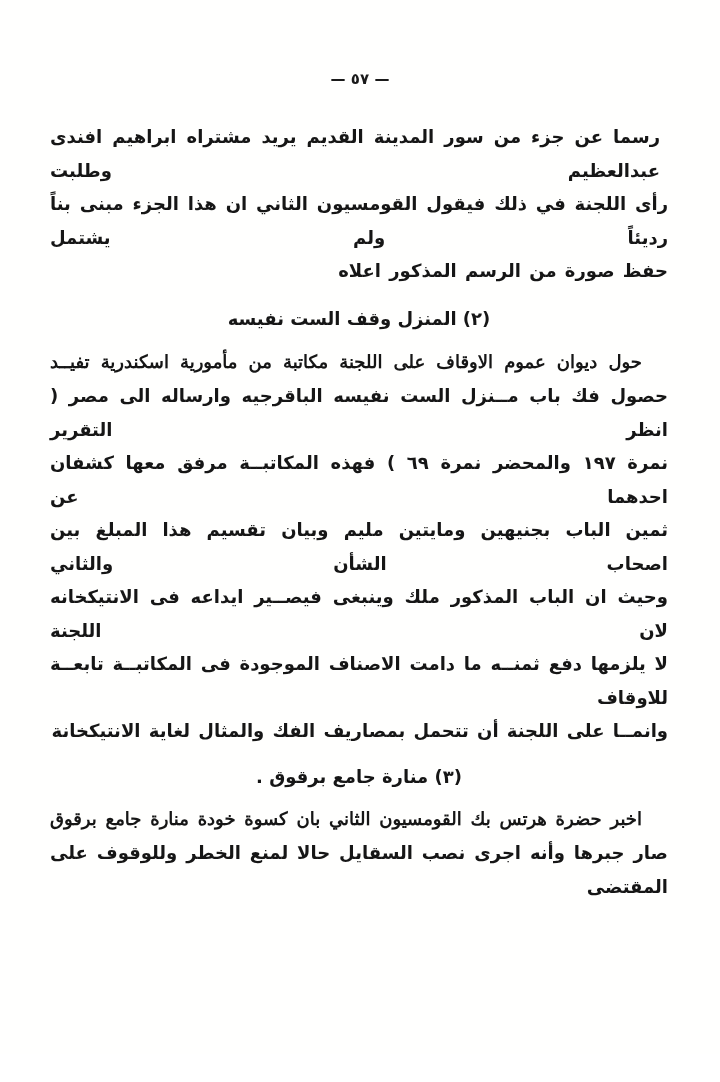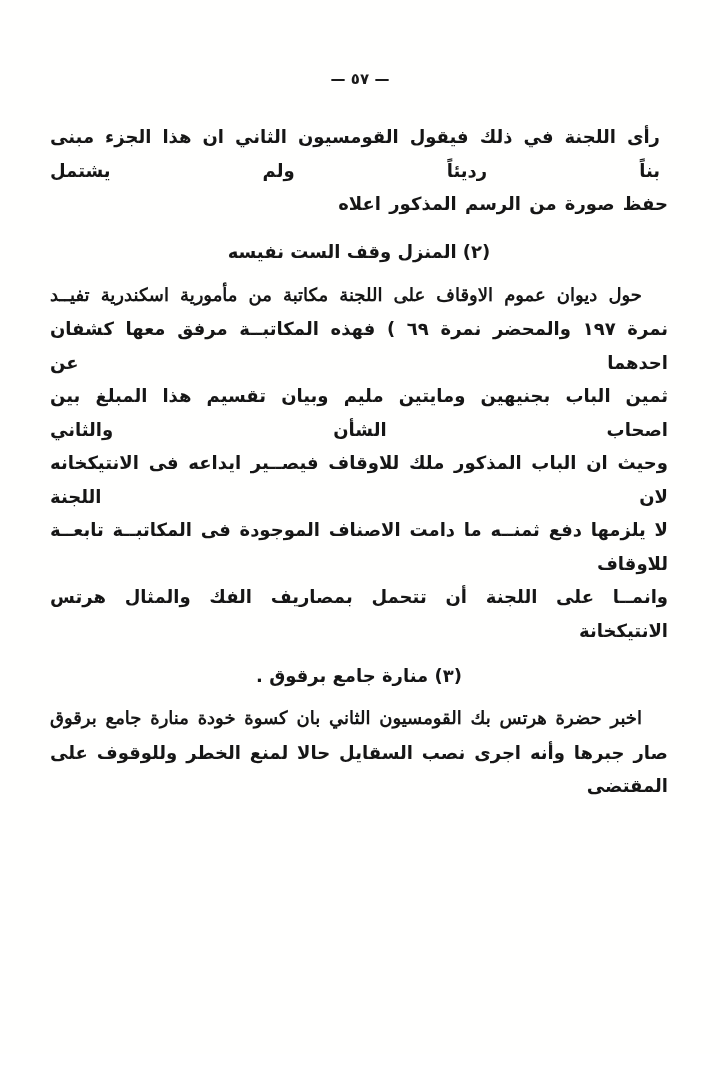--- a/index.html
+++ b/index.html
@@ -68,33 +68,35 @@
 </style>
 </head>
 <body>
 
 <div class="page">
   <div class="pagenum">— ٥٧ —</div>
 
   <div class="content">
 
     <div class="para indent-sm">
+        <div class="line">رسما عن جزء من سور المدينة القديم يريد مشتراه ابراهيم افندى عبدالعظيم وطلبت</div>
         <div class="line">رأى اللجنة في ذلك فيقول القومسيون الثاني ان هذا الجزء مبنى بناً رديئاً ولم يشتمل</div>
         <div class="line line-last">حفظ صورة من الرسم المذكور اعلاه</div>
       </div>
 
     <div class="heading">(٢) المنزل وقف الست نفيسه</div>
 
     <div class="para indent">
         <div class="line">حول ديوان عموم الاوقاف على اللجنة مكاتبة من مأمورية اسكندرية تفيــد</div>
+        <div class="line">حصول فك باب مــنزل الست نفيسه الباقرجيه وارساله الى مصر ( انظر التقرير</div>
         <div class="line">نمرة ١٩٧ والمحضر نمرة ٦٩ ) فهذه المكاتبــة مرفق معها كشفان احدهما عن</div>
         <div class="line">ثمين الباب بجنيهين ومايتين مليم وبيان تقسيم هذا المبلغ بين اصحاب الشأن والثاني</div>
-        <div class="line">وحيث ان الباب المذكور ملك للاوقاف فيصــير ايداعه فى الانتيكخانه لان اللجنة</div>
+        <div class="line">وحيث ان الباب المذكور ملك وينبغى فيصــير ايداعه فى الانتيكخانه لان اللجنة</div>
         <div class="line">لا يلزمها دفع ثمنــه ما دامت الاصناف الموجودة فى المكاتبــة تابعــة للاوقاف</div>
-        <div class="line line-last">وانمــا على اللجنة أن تتحمل بمصاريف الفك والمثال هرتس الانتيكخانة</div>
+        <div class="line line-last">وانمــا على اللجنة أن تتحمل بمصاريف الفك والمثال لغاية الانتيكخانة</div>
       </div>
 
     <div class="heading h3">(٣) منارة جامع برقوق .</div>
 
     <div class="para indent">
         <div class="line">اخبر حضرة هرتس بك القومسيون الثاني بان كسوة خودة منارة جامع برقوق</div>
         <div class="line">صار جبرها وأنه اجرى نصب السقايل حالا لمنع الخطر وللوقوف على المقتضى</div>
       </div>
 
   </div>

